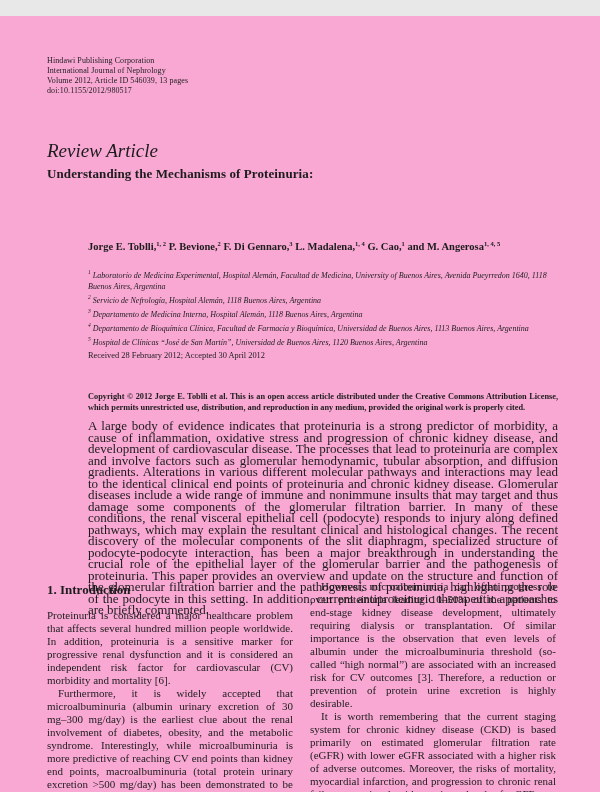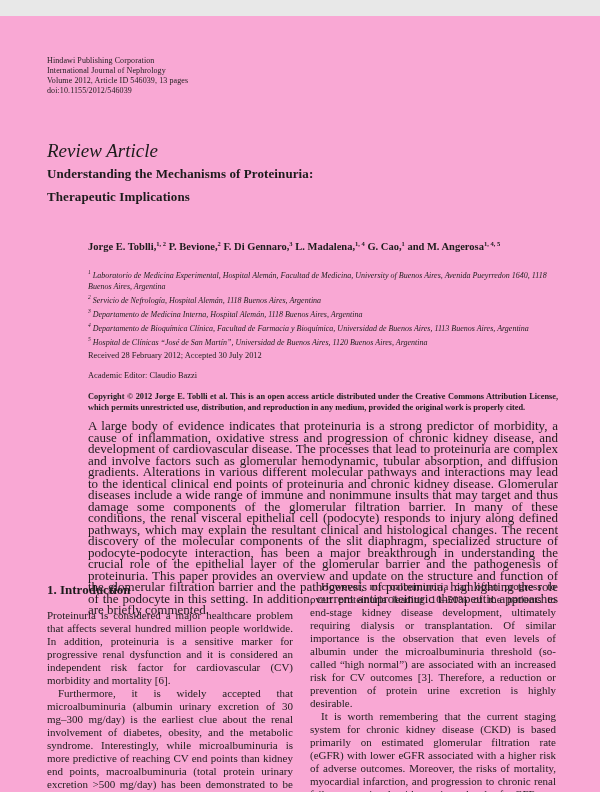--- a/index.html
+++ b/index.html
@@ -63,42 +63,40 @@
 </style>
 </head>
 <body>
 
 <div class="page">
 
   <div class="header">
     <div>Hindawi Publishing Corporation</div>
     <div>International Journal of Nephrology</div>
     <div>Volume 2012, Article ID 546039, 13 pages</div>
-    <div>doi:10.1155/2012/546039</div>
+    <div>doi:10.1155/2012/980517</div>
   </div>
 
   <div class="kicker">Review Article</div>
 
   <div class="title">
     <div>Understanding the Mechanisms of Proteinuria:</div>
-    <div>Therapeutic Implications</div>
   </div>
 
   <div class="authors"><span>Jorge E. Toblli,<sup>1, 2</sup></span><span> P. Bevione,<sup>2</sup></span><span> F. Di Gennaro,<sup>3</sup></span><span> L. Madalena,<sup>1, 4</sup></span><span> G. Cao,<sup>1</sup></span><span> and M. Angerosa<sup>1, 4, 5</sup></span></div>
 
   <div class="affils">
       <div class="affil"><sup>1</sup> Laboratorio de Medicina Experimental, Hospital Alemán, Facultad de Medicina, University of Buenos Aires, Avenida Pueyrredon 1640, 1118 Buenos Aires, Argentina</div>
       <div class="affil"><sup>2</sup> Servicio de Nefrología, Hospital Alemán, 1118 Buenos Aires, Argentina</div>
       <div class="affil"><sup>3</sup> Departamento de Medicina Interna, Hospital Alemán, 1118 Buenos Aires, Argentina</div>
       <div class="affil"><sup>4</sup> Departamento de Bioquímica Clínica, Facultad de Farmacia y Bioquímica, Universidad de Buenos Aires, 1113 Buenos Aires, Argentina</div>
       <div class="affil"><sup>5</sup> Hospital de Clínicas “José de San Martín”, Universidad de Buenos Aires, 1120 Buenos Aires, Argentina</div>
     </div>
 
-  <div class="meta-line dates">Received 28 February 2012; Accepted 30 July 2012</div>
-  <div class="meta-line editor">Academic Editor: Claudio Bazzi</div>
+  <div class="meta-line dates">Received 28 February 2012; Accepted 30 April 2012</div>
 
   <div class="copyright">Copyright © 2012 Jorge E. Toblli et al. This is an open access article distributed under the Creative Commons Attribution License, which permits unrestricted use, distribution, and reproduction in any medium, provided the original work is properly cited.</div>
 
   <div class="abstract">A large body of evidence indicates that proteinuria is a strong predictor of morbidity, a cause of inflammation, oxidative stress and progression of chronic kidney disease, and development of cardiovascular disease. The processes that lead to proteinuria are complex and involve factors such as glomerular hemodynamic, tubular absorption, and diffusion gradients. Alterations in various different molecular pathways and interactions may lead to the identical clinical end points of proteinuria and chronic kidney disease. Glomerular diseases include a wide range of immune and nonimmune insults that may target and thus damage some components of the glomerular filtration barrier. In many of these conditions, the renal visceral epithelial cell (podocyte) responds to injury along defined pathways, which may explain the resultant clinical and histological changes. The recent discovery of the molecular components of the slit diaphragm, specialized structure of podocyte-podocyte interaction, has been a major breakthrough in understanding the crucial role of the epithelial layer of the glomerular barrier and the pathogenesis of proteinuria. This paper provides an overview and update on the structure and function of the glomerular filtration barrier and the pathogenesis of proteinuria, highlighting the role of the podocyte in this setting. In addition, current antiproteinuric therapeutic approaches are briefly commented.</div>
 
   <div class="columns">
     <div class="col">
       <div class="section-heading">1. Introduction</div>
     <p class="body-para">Proteinuria is considered a major healthcare problem that affects several hundred million people worldwide. In addition, proteinuria is a sensitive marker for progressive renal dysfunction and it is considered an independent risk factor for cardiovascular (CV) morbidity and mortality [6].</p>
         <p class="body-para indent">Furthermore, it is widely accepted that microalbuminuria (albumin urinary excretion of 30 mg–300 mg/day) is the earliest clue about the renal involvement of diabetes, obesity, and the metabolic syndrome. Interestingly, while microalbuminuria is more predictive of reaching CV end points than kidney end points, macroalbuminuria (total protein urinary excretion &gt;500 mg/day) has been demonstrated to be more associated with reaching kidney end points [2].</p>

